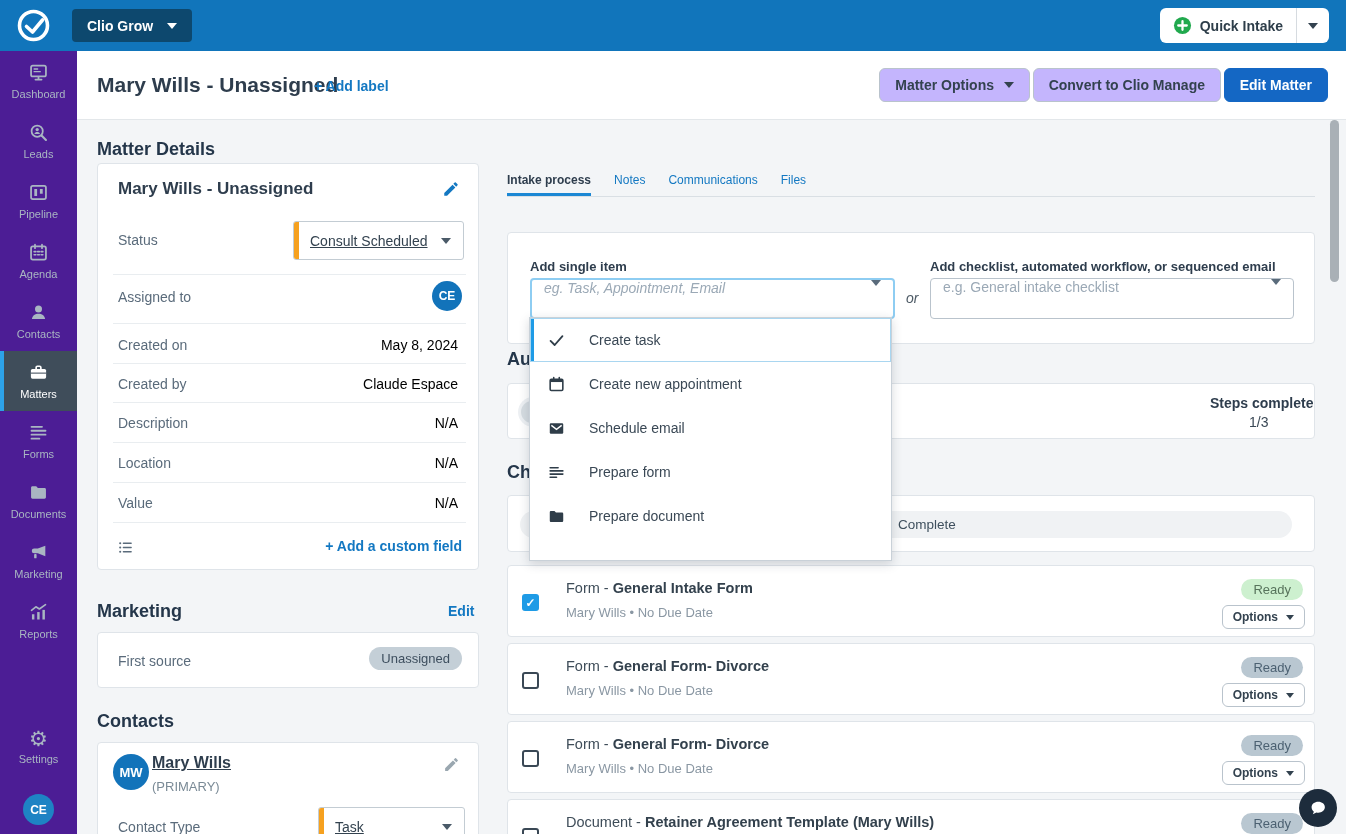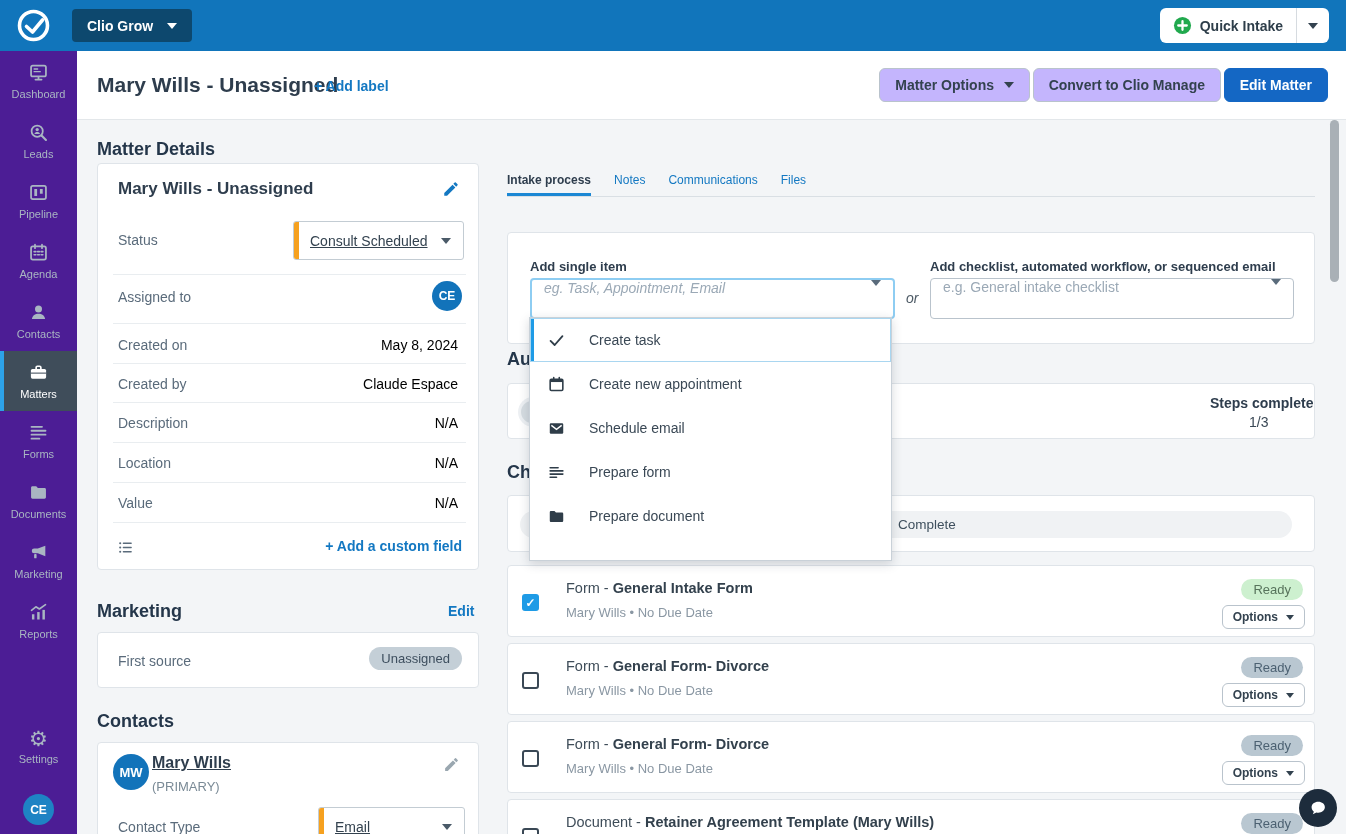--- a/index.html
+++ b/index.html
@@ -281,21 +281,21 @@
       <span>MW</span>
     </div>
     <div style="position:absolute; left:54px; top:11px; font-size:16px; font-weight:bold; color:#2e3d4d; text-decoration:underline; cursor:pointer;">Mary Wills</div>
     <div style="position:absolute; left:54px; top:36px; font-size:13px; color:#7a8a96;">(PRIMARY)</div>
     <svg width="17" height="17" viewBox="0 0 24 24" style="position:absolute; right:18px; top:13px; color:#9aa7b0; cursor:pointer;">
         <path d="M3 17.25V21h3.75L17.81 9.94l-3.75-3.75L3 17.25zM20.71 7.04c.39-.39.39-1.02 0-1.41l-2.34-2.34a1 1 0 00-1.41 0l-1.83 1.83 3.75 3.75 1.83-1.83z" fill="currentColor"></path>
       </svg>
     <div class="row-label" style="top:76px;">Contact Type</div>
     <div class="select" style="left:220px; top:64px; width:147px; height:39px;">
       <span class="obar"></span>
-      <span class="sel-text">Email</span>
+      <span class="sel-text">Task</span>
       <span class="caret sel-caret"></span>
     </div>
   </div>
 
   <div class="tabs">
     <div class="tab active">Intake process</div>
     <div class="tab">Notes</div>
     <div class="tab">Communications</div>
     <div class="tab">Files</div>
   </div>

